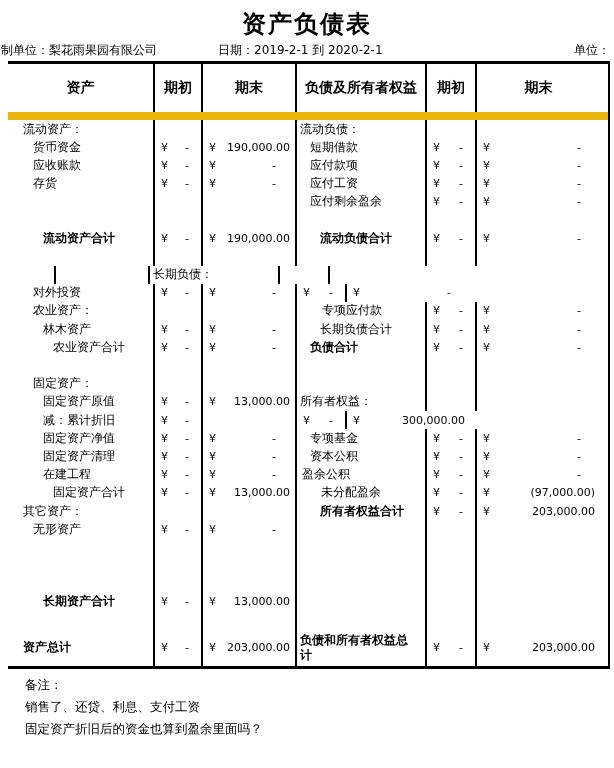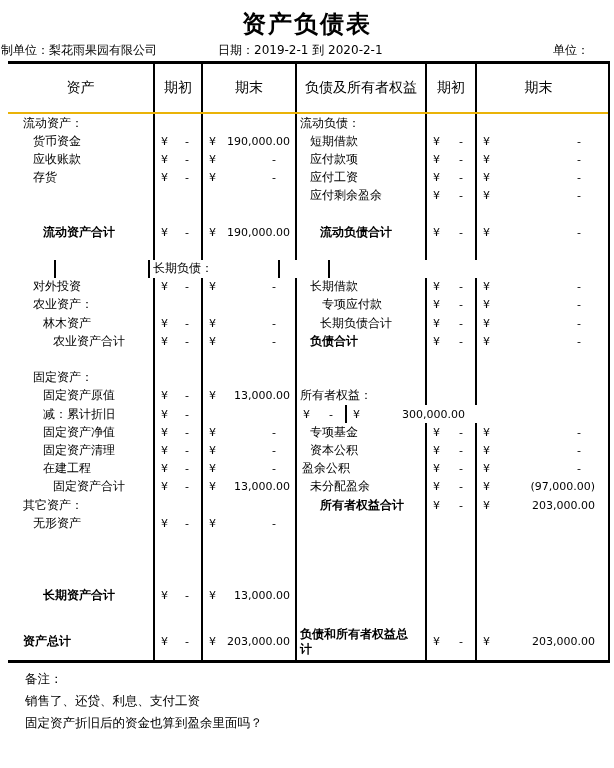--- a/index.html
+++ b/index.html
@@ -7,27 +7,27 @@
     width:614px;height:768px;background:#ffffff;color:#000000;
     font-family:"DejaVu Sans",sans-serif;position:relative;overflow:hidden;
   }
   .title{
     text-align:center;font-size:24px;font-weight:bold;
     margin:8px 0 2px 0;letter-spacing:2px;
   }
   .subline{position:relative;height:17px;font-size:12px;margin-bottom:2px;}
   .sub-prep{position:absolute;left:1px;top:0;white-space:nowrap;}
   .sub-date{position:absolute;left:218px;top:0;white-space:nowrap;}
-  .sub-unit{position:absolute;left:553px;top:0;white-space:nowrap;}
+  .sub-unit{position:absolute;left:574px;top:0;white-space:nowrap;}
 
   .bstable{
     margin-left:8px;width:602px;box-sizing:border-box;
     border-top:3px solid #000;border-bottom:3px solid #000;border-right:2px solid #000;
   }
-  .thead{display:flex;height:48px;border-bottom:2px solid #eab308;font-weight:normal;font-size:14px;}
+  .thead{display:flex;height:48px;border-bottom:8px solid #eab308;font-weight:bold;font-size:14px;}
   .cell{box-sizing:border-box;flex:0 0 auto;overflow:hidden;display:flex;align-items:center;}
   .cell:not(:last-child){border-right:2px solid #000;}
   .c1{width:147px}.c2{width:48px}.c3{width:94px}.c4{width:130px}.c5{width:50px}.c6{width:123px}
   .thead .cell{justify-content:center;text-align:center;}
   .thead .cell span{display:inline-block;line-height:1.25;}
   .thead .c4 span{max-width:112px;}
 
   .trow{display:flex;height:18.2px;}
   .trow.tall{height:37px;}
   .lab{font-size:12px;white-space:nowrap;}
@@ -229,23 +229,20 @@
           <span class="" style="padding-left: 25px;">对外投资</span>
         </div>
         <div class="cell amt c2 narrow">
           <span class="yen">¥</span>
           <span class="val dash">-</span>
         </div>
         <div class="cell amt c3 wide">
           <span class="yen">¥</span>
           <span class="val dash">-</span>
         </div>
-        <div class="cell lab c4">
-          <span class="" style="padding-left: 13px;">长期借款</span>
-        </div>
         <div class="cell amt c5 narrow">
           <span class="yen">¥</span>
           <span class="val dash">-</span>
         </div>
         <div class="cell amt c6 wide">
           <span class="yen">¥</span>
           <span class="val dash">-</span>
         </div>
       </div>
       <div class="trow">
@@ -446,21 +443,21 @@
         </div>
         <div class="cell amt c2 narrow">
           <span class="yen">¥</span>
           <span class="val dash">-</span>
         </div>
         <div class="cell amt c3 wide">
           <span class="yen">¥</span>
           <span class="val">13,000.00</span>
         </div>
         <div class="cell lab c4">
-          <span class="" style="padding-left: 13px;">未分配盈余</span>
+          <span class="" style="padding-left: 24px;">未分配盈余</span>
         </div>
         <div class="cell amt c5 narrow">
           <span class="yen">¥</span>
           <span class="val dash">-</span>
         </div>
         <div class="cell amt c6 wide">
           <span class="yen">¥</span>
           <span class="val">(97,000.00)</span>
         </div>
       </div>

